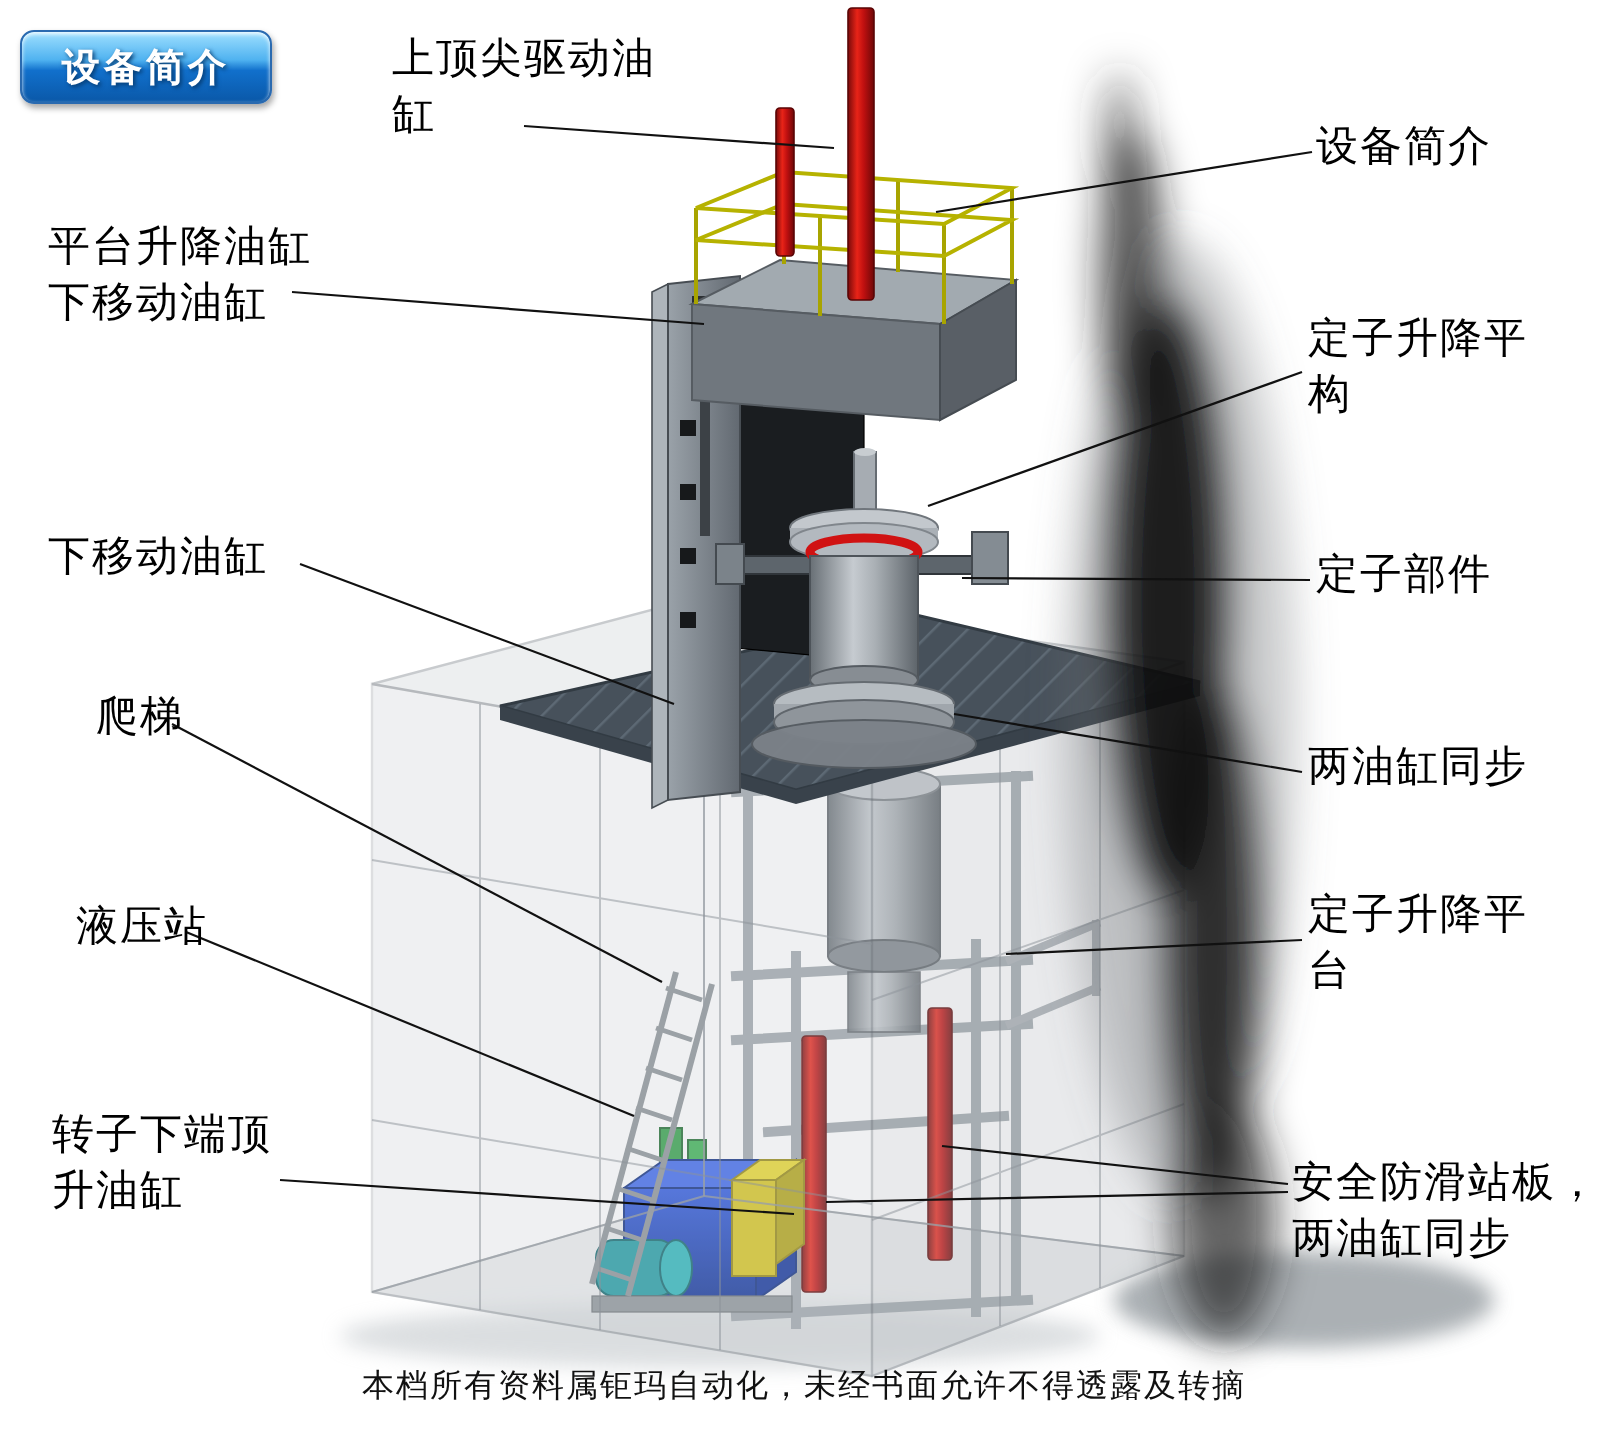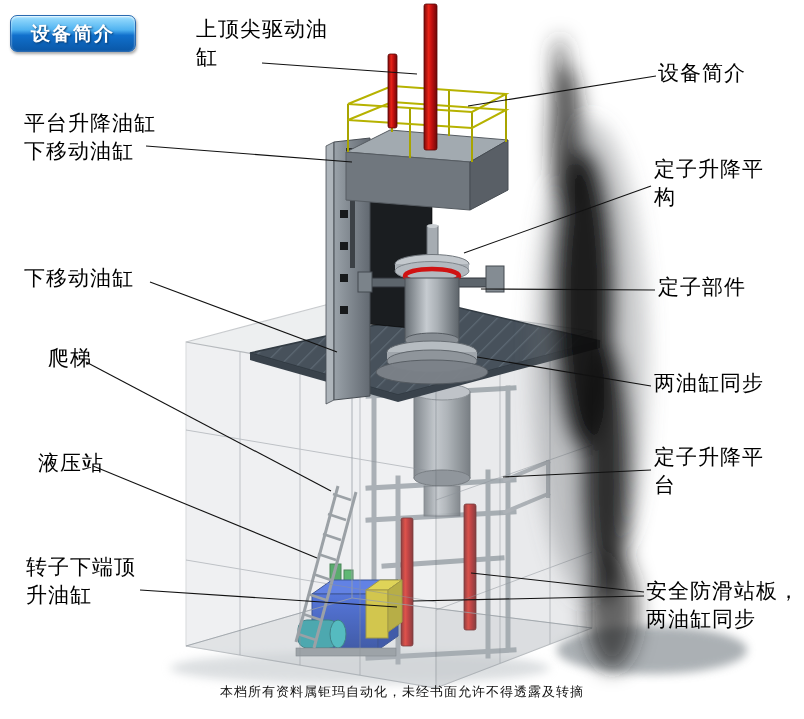--- a/index.html
+++ b/index.html
@@ -8,21 +8,21 @@
   svg.scene{position:absolute;left:0;top:0;}
   .callout{position:absolute;white-space:pre-line;font-size:21px;line-height:1.32;color:#000;
            font-family:"DejaVu Serif","Liberation Serif",serif;letter-spacing:1px;}
   .badge{position:absolute;left:10px;top:15px;width:124px;height:35px;border-radius:7px;
          background:linear-gradient(180deg,#9fe0ff 0%,#4fb2f0 40%,#1170cc 55%,#0a58a8 100%);
          border:1px solid #2a6ab0;
          box-shadow:inset 0 1px 2px rgba(255,255,255,.9),1px 2px 3px rgba(0,0,0,.35);
          display:flex;align-items:center;justify-content:center;}
   .badge span{color:#fff;font-weight:bold;font-size:19px;letter-spacing:2px;
          text-shadow:1px 1px 2px #063a6e;font-family:"DejaVu Sans",sans-serif;}
-  .footer{position:absolute;left:0;top:683px;width:100%;text-align:center;font-size:13px;color:#111;
+  .footer{position:absolute;left:0;top:683px;width:100%;text-align:center;font-size:16px;color:#111;
          font-family:"DejaVu Serif","Liberation Serif",serif;letter-spacing:1px;}
 </style>
 </head>
 <body>
 
 <div class="stage">
 
 <svg class="scene" width="804" height="719" viewBox="0 0 804 719">
   <defs>
     <linearGradient id="redG" x1="0" y1="0" x2="1" y2="0">

